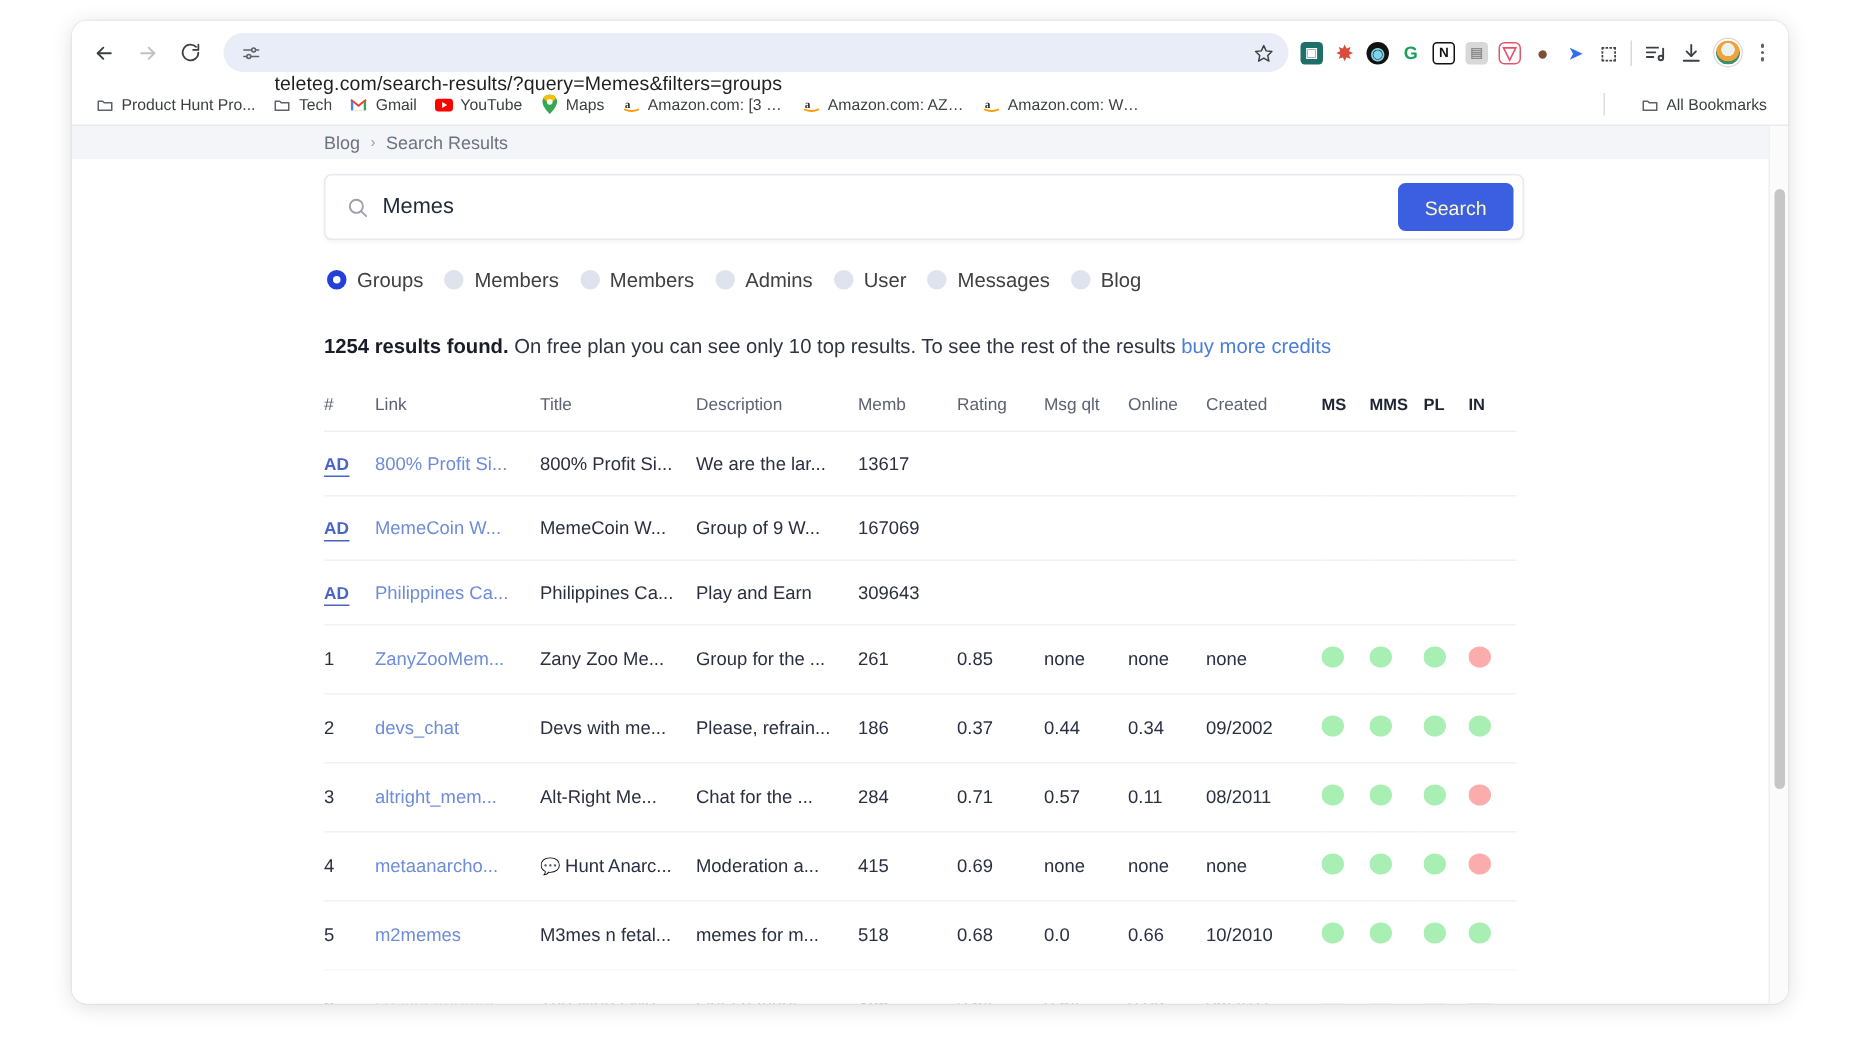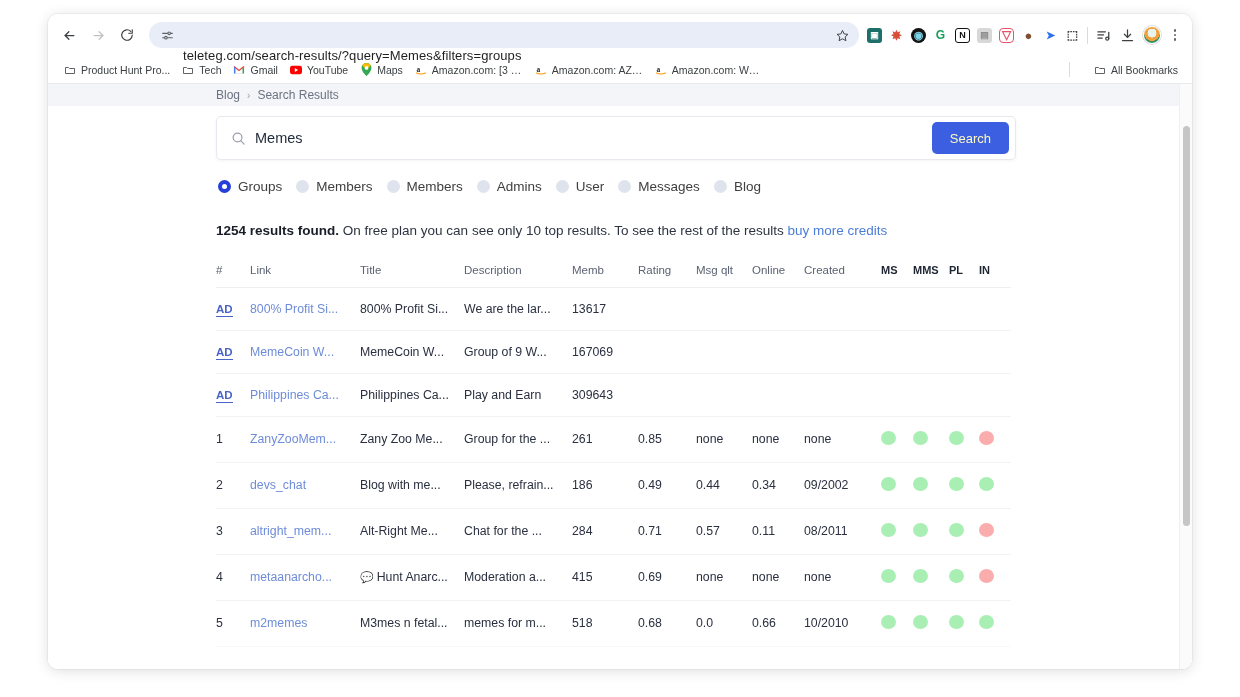--- a/index.html
+++ b/index.html
@@ -648,24 +648,24 @@
                 <td><span class="dot g"></span></td>
                 <td><span class="dot g"></span></td>
                 <td><span class="dot g"></span></td>
                 <td><span class="dot r"></span></td>
               </tr>
               <tr>
                 <td class="idx">2</td>
                 <td class="link">
                   <span class="lk">devs_chat</span>
                 </td>
-                <td><span>Blog with me...</span></td>
+                <td><span>Devs with me...</span></td>
                 <td>Please, refrain...</td>
                 <td class="num">186</td>
-                <td class="num">0.49</td>
+                <td class="num">0.37</td>
                 <td class="num">0.44</td>
                 <td class="num">0.34</td>
                 <td class="num">09/2002</td>
                 <td><span class="dot g"></span></td>
                 <td><span class="dot g"></span></td>
                 <td><span class="dot g"></span></td>
                 <td><span class="dot g"></span></td>
               </tr>
               <tr>
                 <td class="idx">3</td>

